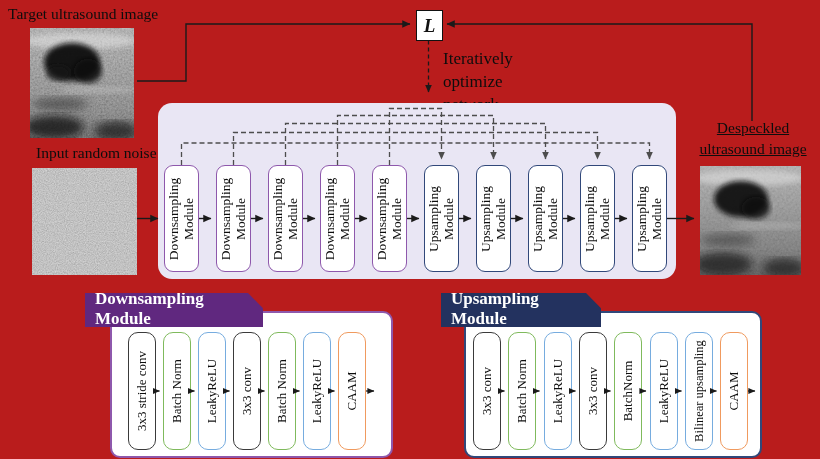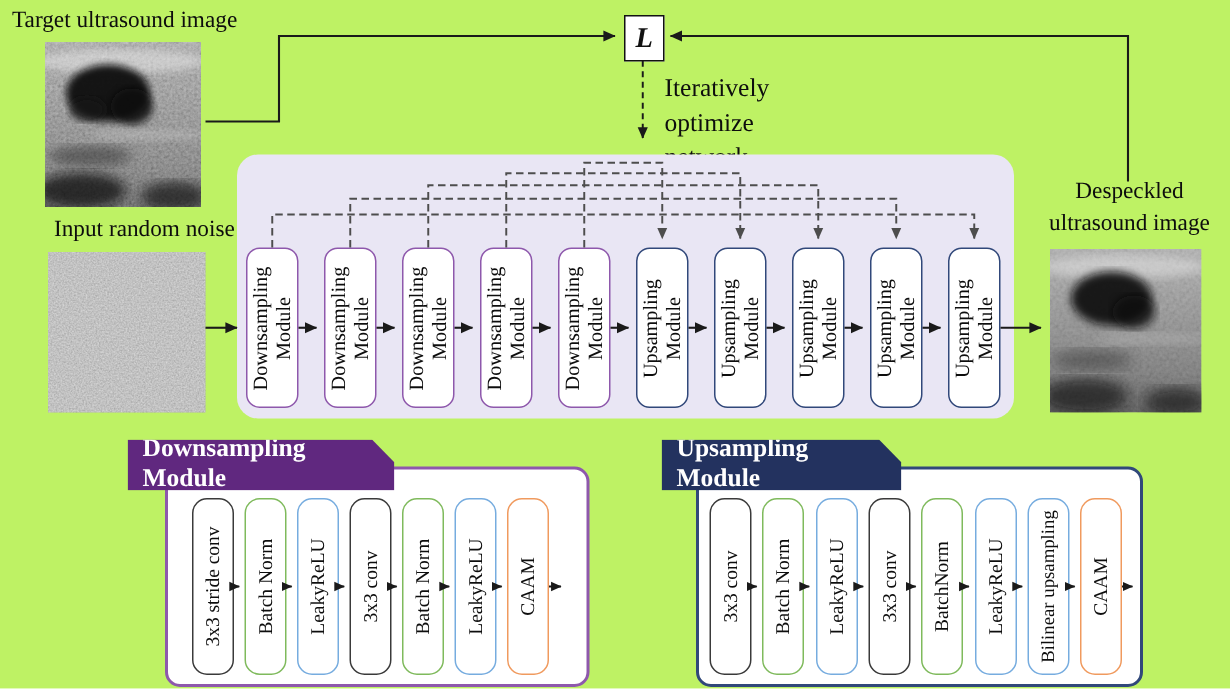--- a/index.html
+++ b/index.html
@@ -1,16 +1,16 @@
 <!DOCTYPE html>
 <html><head>
 <meta charset="utf-8">
 <style>
   html,body{margin:0;padding:0;background:#fff;}
-  #canvas{position:relative;width:820px;height:459px;background:#bef264;
+  #canvas{position:relative;width:820px;height:459px;background:#b91c1c;
           font-family:"Liberation Serif",serif;overflow:hidden;color:#111;}
   .lbl{position:absolute;font-size:15.5px;color:#0d0d0d;}
   #overlay{position:absolute;left:0;top:0;width:820px;height:459px;pointer-events:none;z-index:6;}
   
   #net-container{position:absolute;left:158px;top:103px;width:518px;height:176px;
                  border-radius:14px;z-index:1;}
   
   .module{position:absolute;top:165px;width:35px;height:107px;background:#fff;
           border:1.7px solid #888;border-radius:9px;box-sizing:border-box;z-index:3;}
   .rot{position:absolute;top:50%;left:50%;width:100px;
@@ -128,21 +128,21 @@
   <div class="module" style="left: 528px; border-color: rgb(49, 72, 122);">
     <span class="rot">Upsampling Module</span>
     </div>
   <div class="module" style="left: 580px; border-color: rgb(49, 72, 122);">
     <span class="rot">Upsampling Module</span>
     </div>
   <div class="module" style="left: 632px; border-color: rgb(49, 72, 122);">
     <span class="rot">Upsampling Module</span>
     </div>
 
-  <div class="lbl" style="left:692px;top:118px;width:122px;text-align:center;line-height:1.35;">Despeckled ultrasound image</div>
+  <div class="lbl" style="left:692px;top:118px;width:122px;text-align:center;line-height:1.35;text-decoration:underline;">Despeckled ultrasound image</div>
 
   <div class="imgbox" style="left:700px;top:166px;">
     <svg width="101" height="109" viewBox="0 0 101 109">
       <defs>
         <filter id="d-spk">
             <feTurbulence type="fractalNoise" baseFrequency="0.45" numOctaves="2" seed="21"></feTurbulence>
           <feColorMatrix type="saturate" values="0"></feColorMatrix>
           <feComponentTransfer>
               <feFuncA type="linear" slope="0" intercept="1"></feFuncA>
             </feComponentTransfer>

